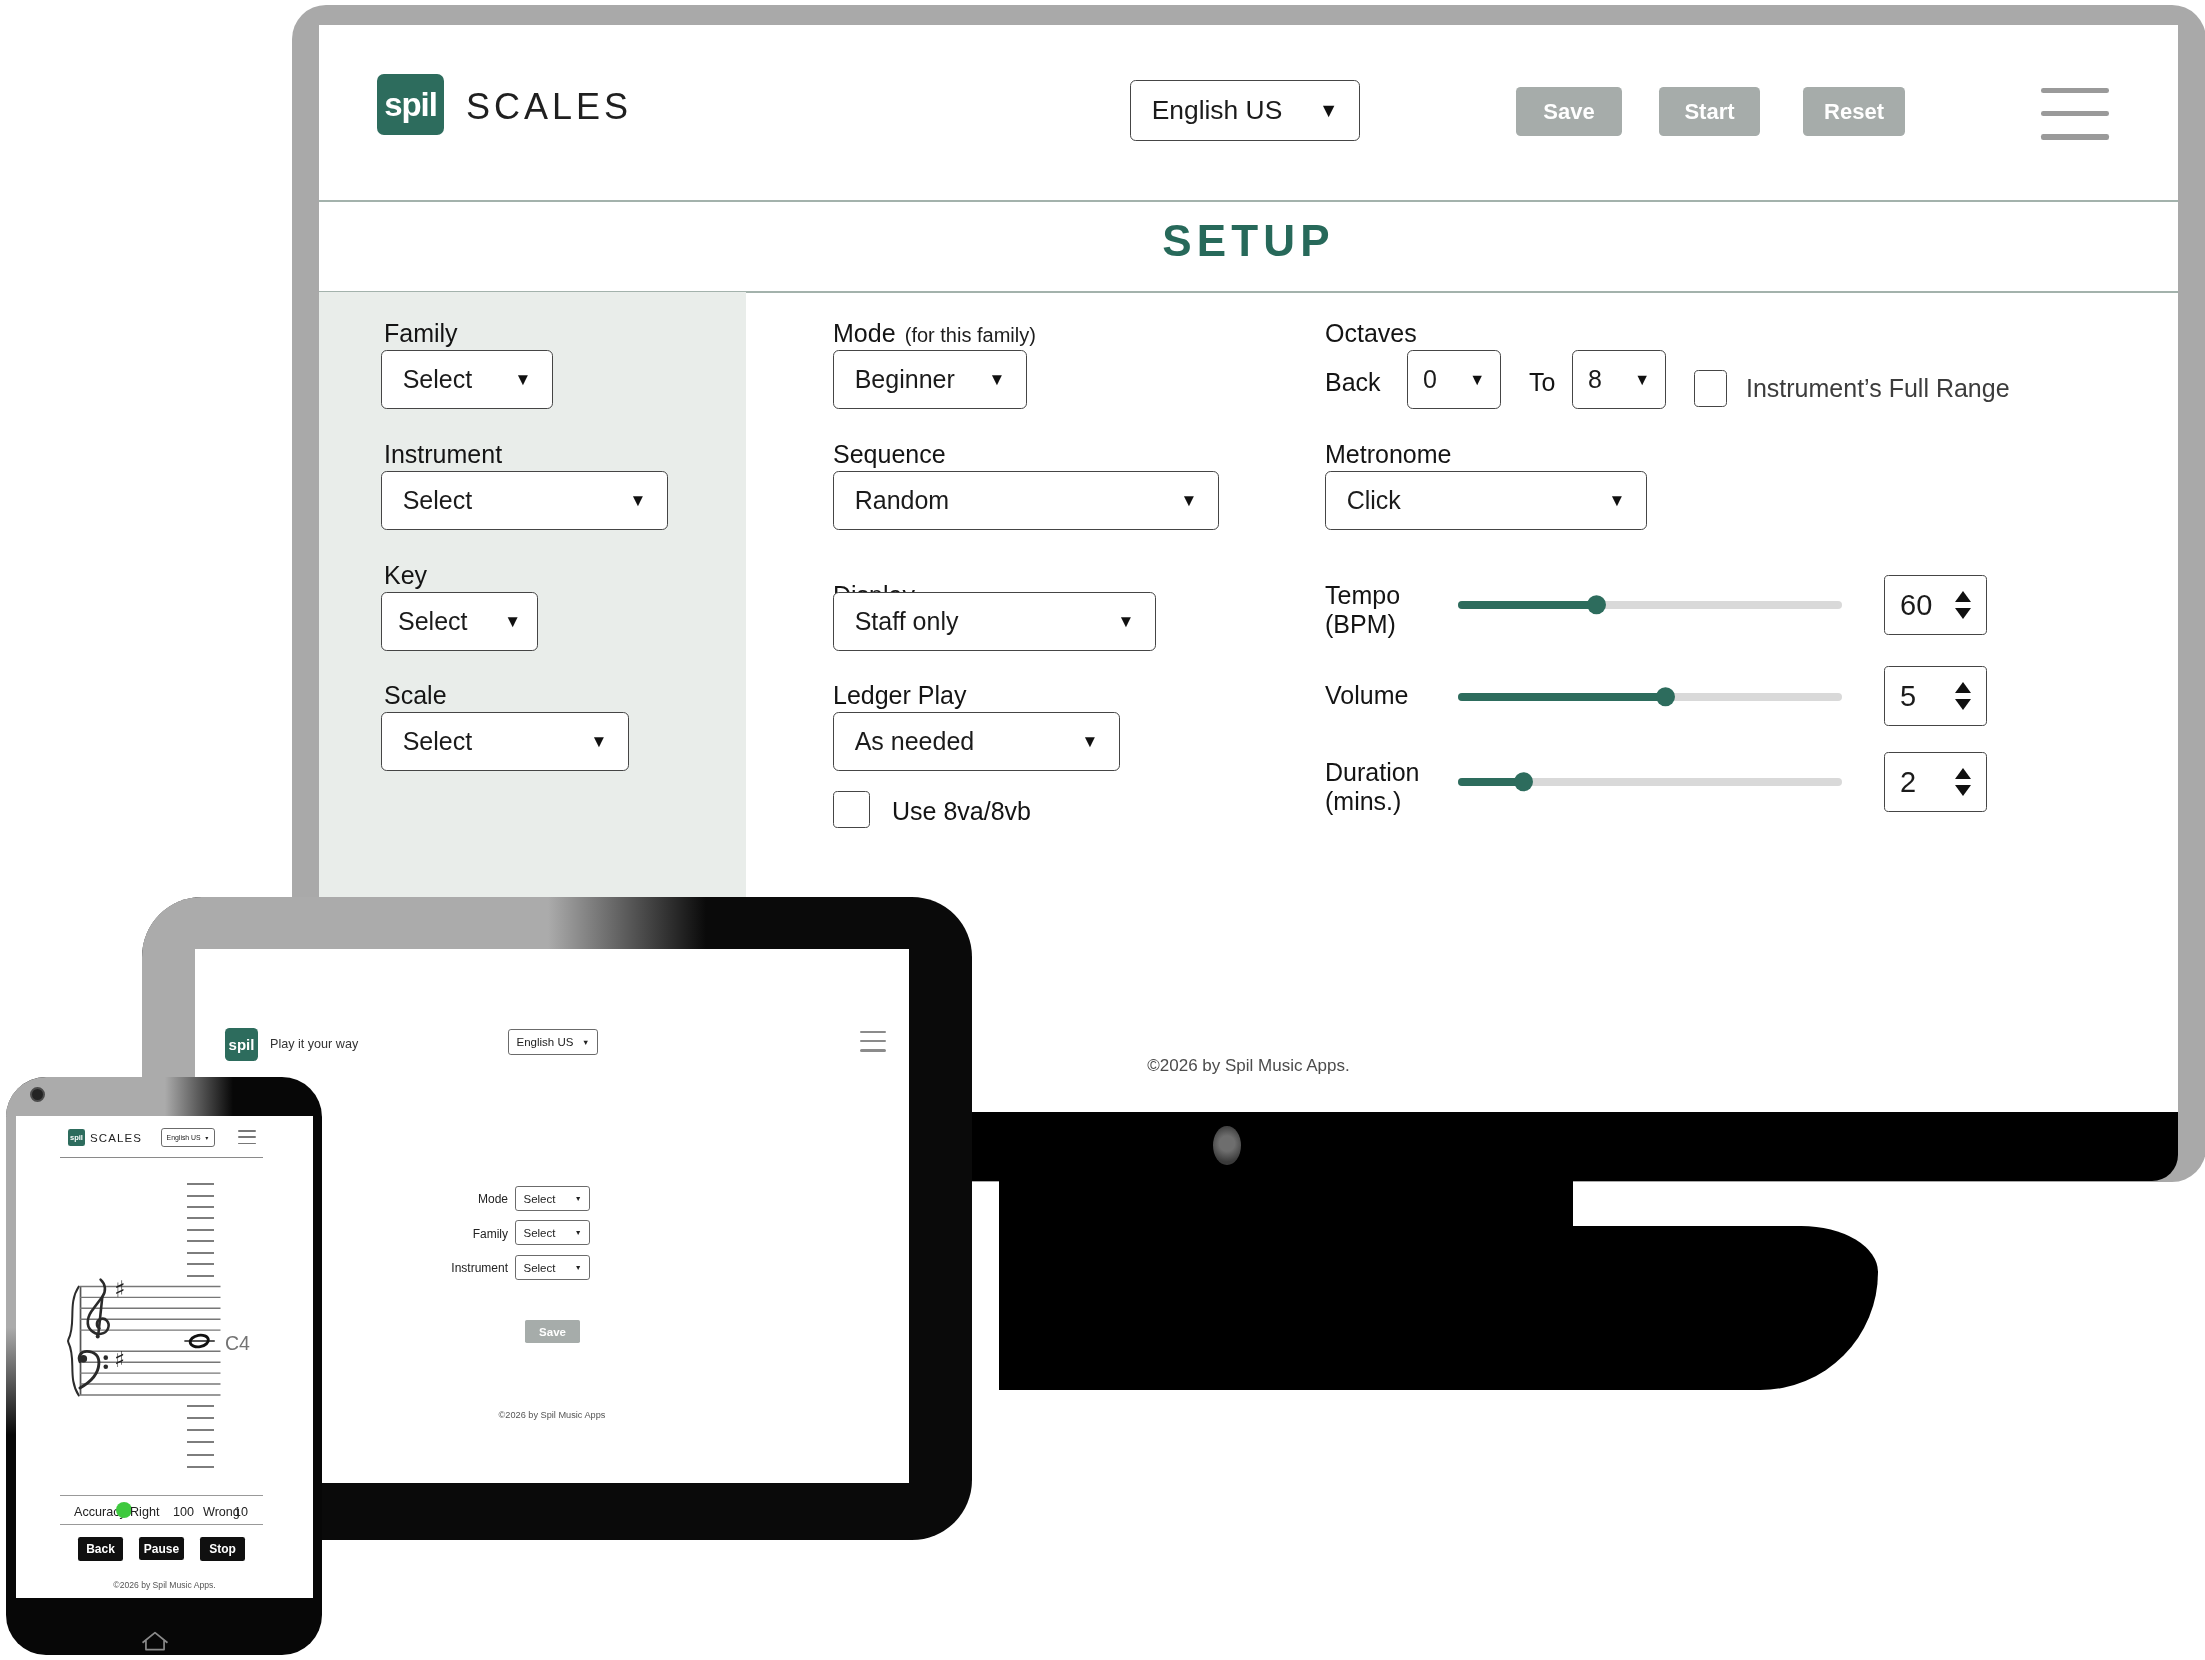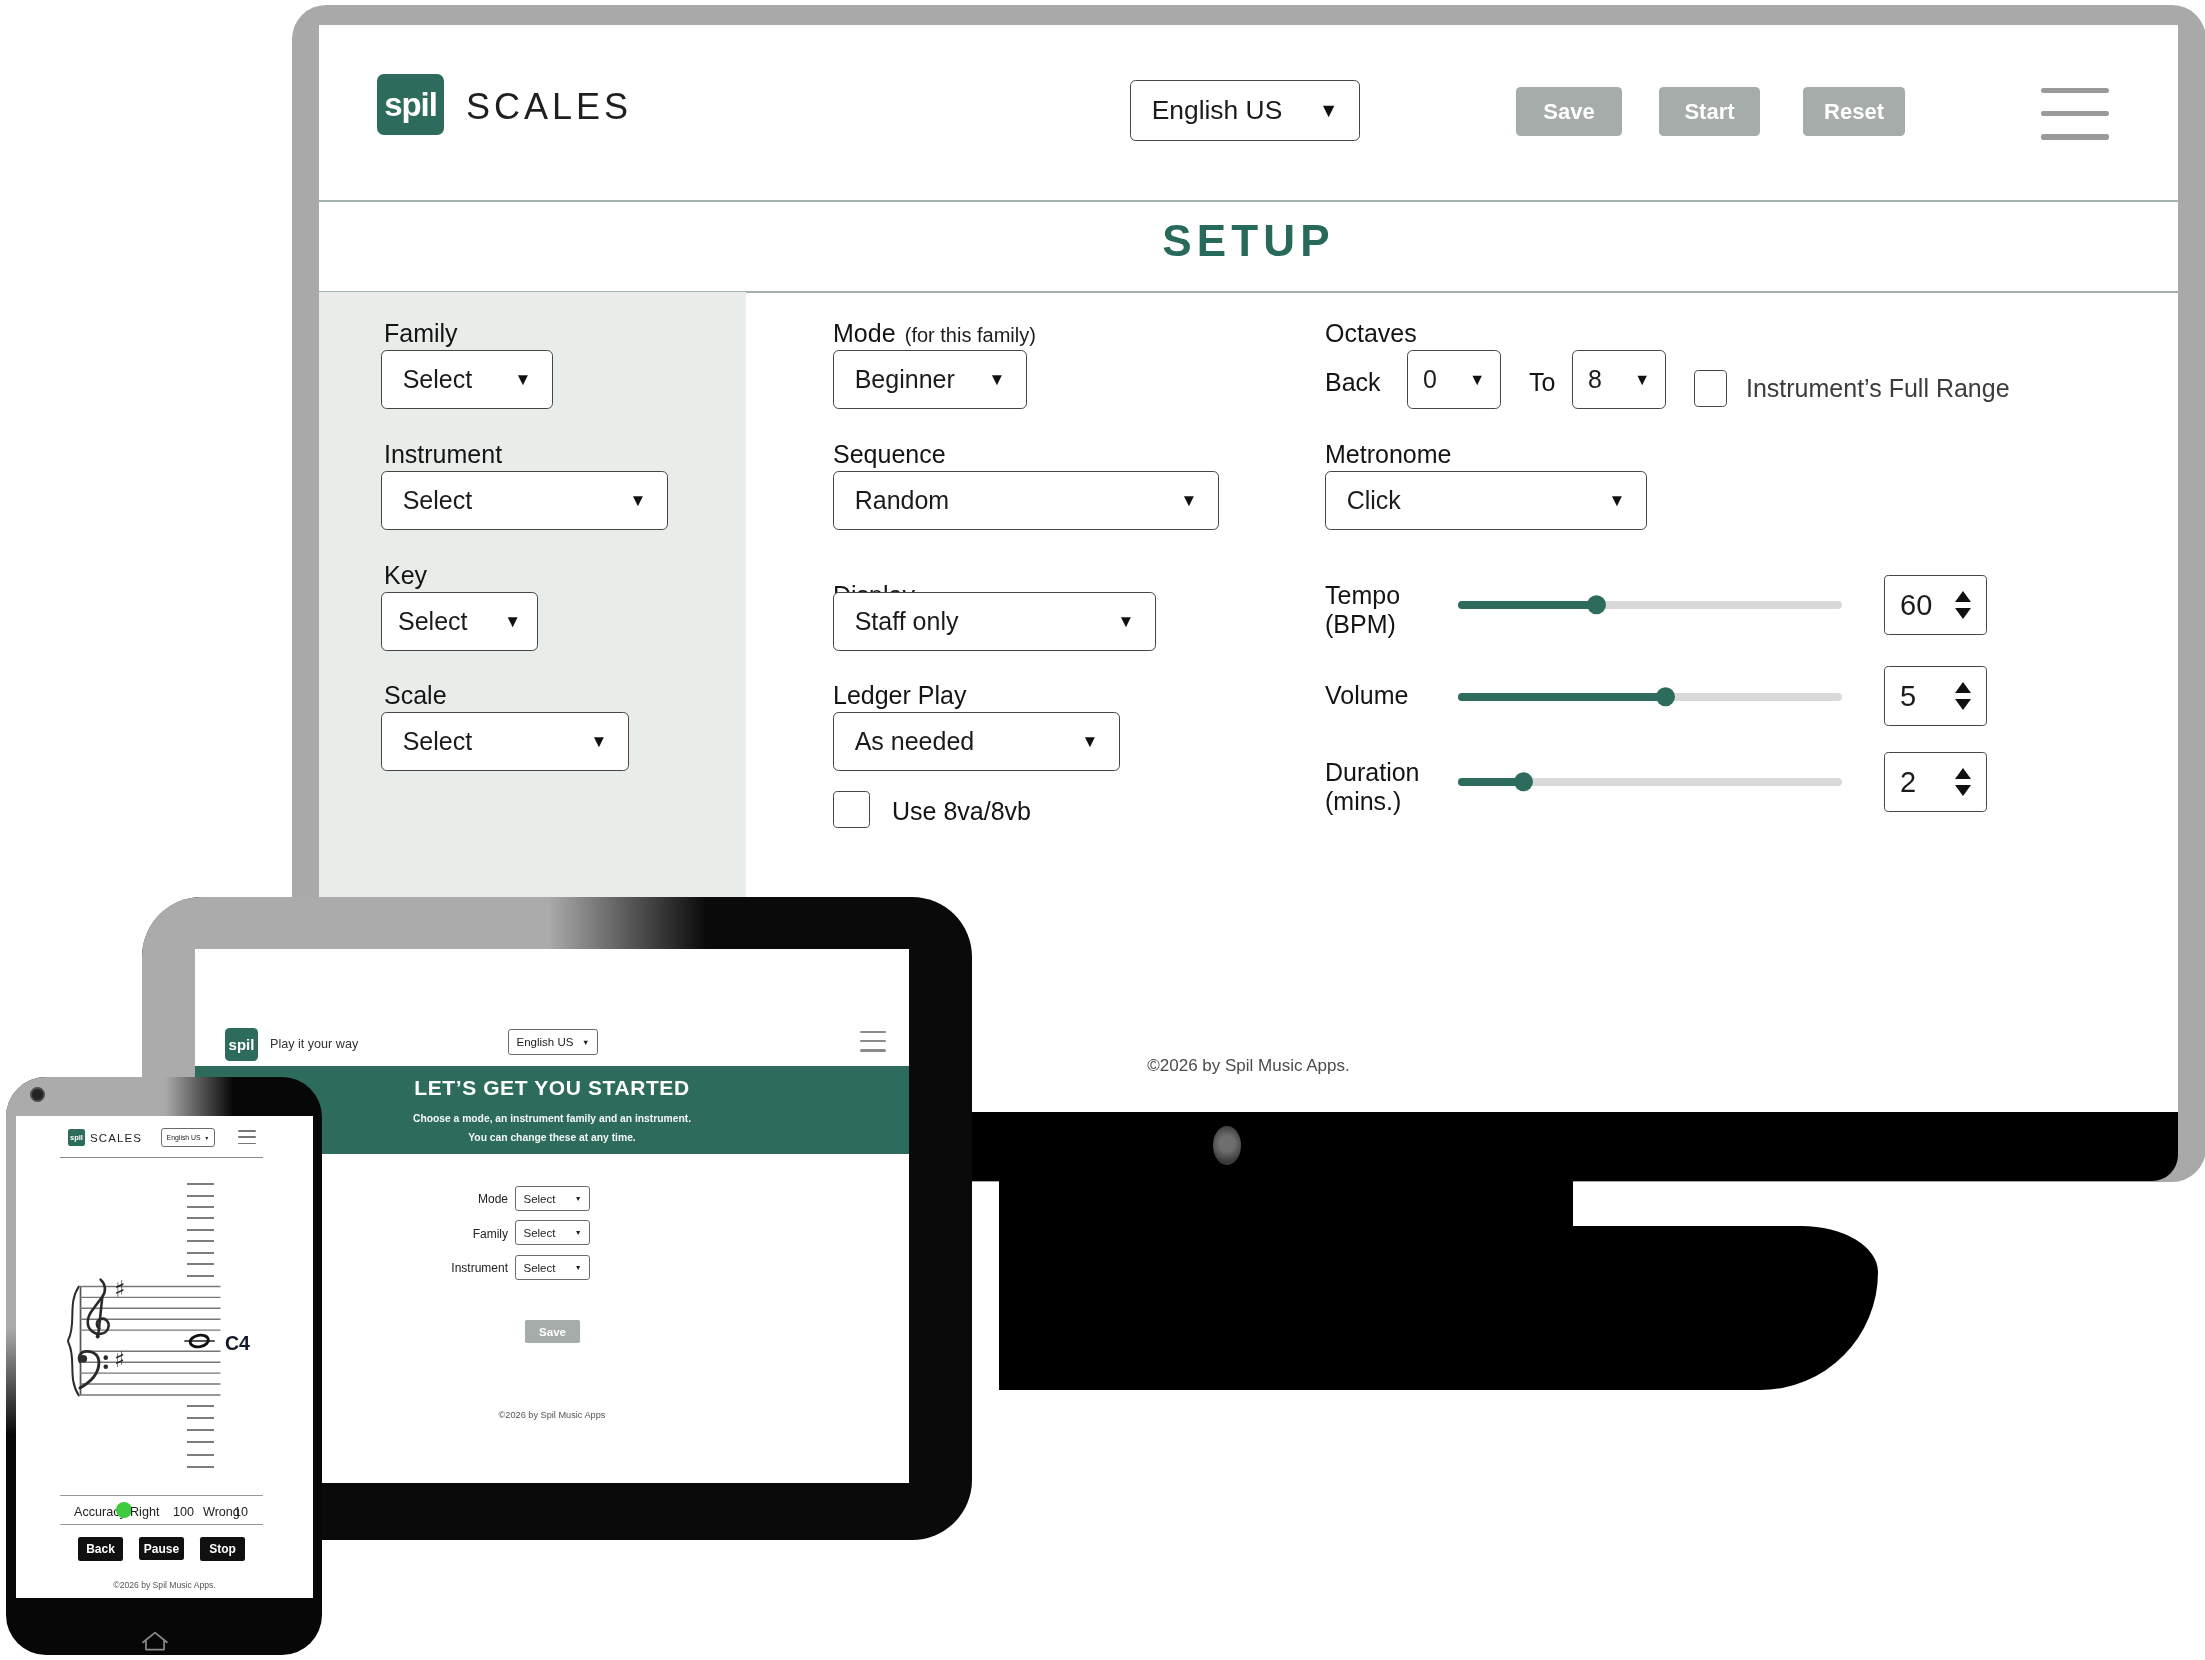--- a/index.html
+++ b/index.html
@@ -235,26 +235,20 @@
     <div class="abs sel-sm" style="left:508px;top:1029px;width:90px;height:26.4px;font-size:11.5px;">
       <span>English US</span>
       <span style="font-size:7.5px;">▼</span>
     </div>
     <div class="abs burger" style="left:860px;top:1031px;width:26.4px;">
       <span style="height:2.3px;margin-bottom:6.9px;background:#8b8b8b;"></span>
       <span style="height:2.3px;margin-bottom:6.9px;background:#8b8b8b;"></span>
       <span style="height:2.3px;background:#8b8b8b;"></span>
     </div>
 
-    <div class="abs" style="left:195px;top:1066px;width:714px;height:88px;background:#2d6c5d;color:#fff;
-                display:flex;flex-direction:column;align-items:center;">
-      <div style="margin-top:10.3px;font-size:21px;font-weight:bold;letter-spacing:0.6px;">LET’S GET YOU STARTED</div>
-      <div style="margin-top:12.6px;font-size:10.3px;font-weight:bold;opacity:.95;">Choose a mode, an instrument family and an instrument.</div>
-      <div style="margin-top:8px;font-size:10.3px;font-weight:bold;opacity:.95;">You can change these at any time.</div>
-    </div>
 
     <div class="abs" style="left:402px;top:1192px;width:106px;text-align:right;font-size:12px;color:#222;">Mode</div>
     <div class="abs sel-sm" style="left:515px;top:1186px;width:75px;height:25px;font-size:11.5px;">
       <span>Select</span>
       <span style="font-size:6.9px;">▼</span>
     </div>
 
     <div class="abs" style="left:402px;top:1227px;width:106px;text-align:right;font-size:12px;color:#222;">Family</div>
     <div class="abs sel-sm" style="left:515px;top:1220px;width:75px;height:25px;font-size:11.5px;">
       <span>Select</span>
@@ -338,21 +332,21 @@
       <g>
         <path d="M40 151 C36 141 42 133 52 133 C66 133 74 142 73 155 C72 172 58 187 40 197" fill="none" stroke="#2a2a2a" stroke-width="5" stroke-linecap="round"></path>
         <circle cx="46" cy="146" r="6.5" fill="#2a2a2a"></circle>
         <circle cx="85" cy="144" r="4" fill="#2a2a2a"></circle>
         <circle cx="85" cy="160" r="4" fill="#2a2a2a"></circle>
       </g>
       <text x="100" y="160" font-size="38" fill="#222" font-family="DejaVu Sans, sans-serif">♯</text>
       <line x1="222" y1="115" x2="275" y2="115" stroke="#555" stroke-width="3.5"></line>
       <ellipse cx="248" cy="115" rx="16" ry="10" fill="none" stroke="#111" stroke-width="5" transform="rotate(-10 248 115)"></ellipse>
     </svg>
-    <div class="abs" style="left:225px;top:1332px;font-size:19.5px;font-weight:bold;color:#0f172a;">C4</div>
+    <div class="abs" style="left:225px;top:1332px;font-size:19.5px;font-weight:normal;color:#737373;">C4</div>
 
     <div>
       <div class="ll" style="left:187px;top:1405px;"></div>
       <div class="ll" style="left:187px;top:1417px;"></div>
       <div class="ll" style="left:187px;top:1429px;"></div>
       <div class="ll" style="left:187px;top:1441px;"></div>
       <div class="ll" style="left:187px;top:1454px;"></div>
       <div class="ll" style="left:187px;top:1466px;"></div>
     </div>
 

